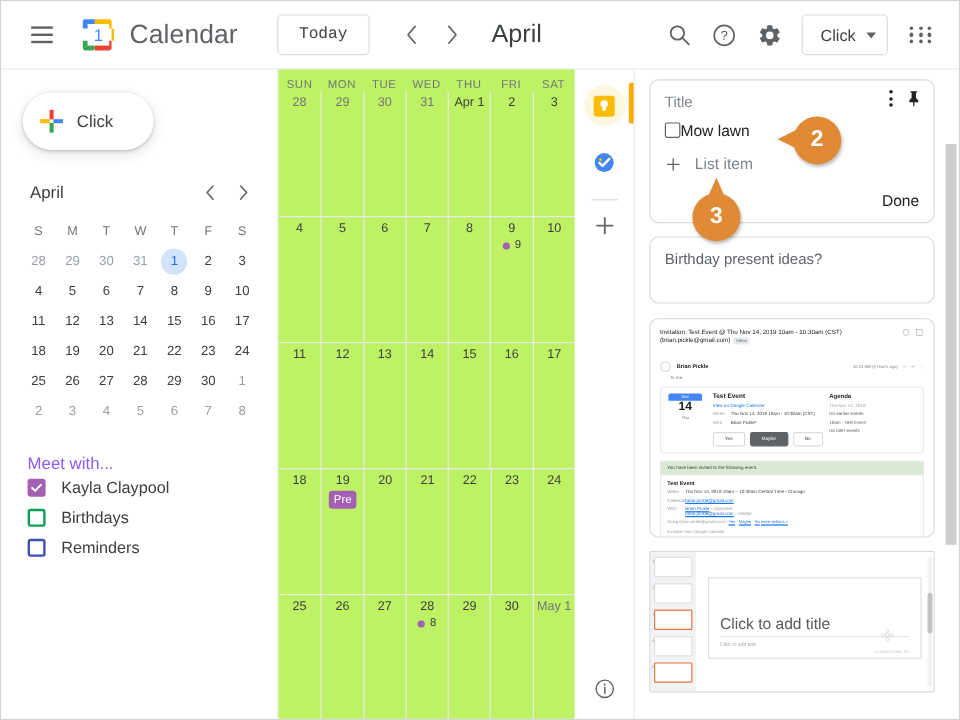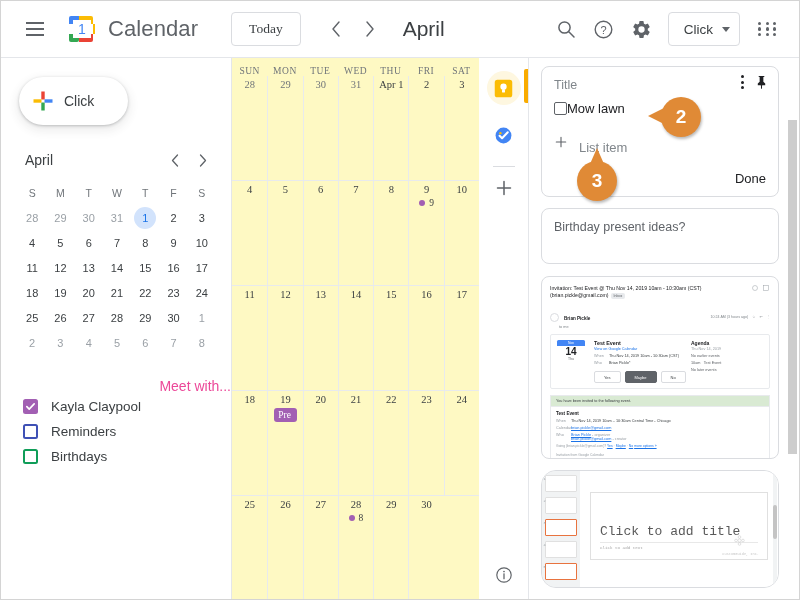--- a/index.html
+++ b/index.html
@@ -29,21 +29,21 @@
   .logo { margin-left: 10px; width: 34px; height: 34px; position: relative; }
   .logo svg { display: block; }
   .brand {
     margin-left: 9px; font-size: 22px; color: #5f6368; letter-spacing: .1px;
     font-weight: 400;
   }
   .today-btn {
     margin-left: 33px; height: 34px; padding: 0 17px;
     border: 1px solid #dadce0; border-radius: 4px; background: #fff;
     font-size: 13.5px; color: #3c4043; cursor: pointer;
-    display: flex; align-items: center; font-family: Liberation Serif, serif;
+    display: flex; align-items: center; font-family: Liberation Mono, monospace;
   }
   .navarrow {
     width: 34px; height: 34px; border-radius: 50%; cursor: pointer;
     display: flex; align-items: center; justify-content: center;
     color: #5f6368; font-size: 19px; line-height: 1;
   }
   .nav-prev { margin-left: 18px; }
   .month-title {
     margin-left: 16px; font-size: 21px; color: #3c4043; font-weight: 400;
   }
@@ -104,21 +104,21 @@
     font-size: 11px; color: #3c4043; cursor: pointer; position: relative;
   }
   .mini-day span {
     width: 22px; height: 22px; border-radius: 50%;
     display: flex; align-items: center; justify-content: center;
   }
   .mini-day.muted span { color: #9aa0a6; }
   .mini-day.sel span { background: #d2e3fc; color: #1a73e8; }
 
   
-  .meet-title { margin: 24px 0 0 22px; font-size: 14px; color: #ec4899; text-align: right; }
+  .meet-title { margin: 24px 0 0 22px; font-size: 14px; color: #8b5cf6; }
   .search-people {
     margin: 10px 0 0 22px; width: 186px; height: 36px; background: #f1f3f4;
     border-radius: 4px; display: flex; align-items: center; cursor: text;
   }
   .sp-icon { margin-left: 11px; color: #5f6368; display:flex; }
   .sp-text { margin-left: 12px; font-size: 13.5px; color: #70757a; }
 
   
   .cal-section-head {
     margin: 23px 0 0 22px; width: 188px; height: 24px;
@@ -134,21 +134,21 @@
     width: 15px; height: 15px; border-radius: 2.5px; border: 2px solid;
     display: flex; align-items: center; justify-content: center; flex: 0 0 auto;
   }
   .cbox.checked { border: none; }
   .cbox svg { display:block; }
   .cal-name { margin-left: 13px; font-size: 13.5px; color: #3c4043; }
 
   
   .grid-wrap {
     position: absolute; top: 57px; left: 231px; width: 247px; height: 542px;
-    background: #fef9c3; display: flex; flex-direction: column; font-family: Liberation Serif, serif;
+    background: #bef264; display: flex; flex-direction: column;
   }
   .dow-row { display: grid; grid-template-columns: repeat(7, 1fr); height: 18px; }
   .dow {
     font-size: 9.5px; color: #70757a; display: flex; align-items: center;
     justify-content: center; letter-spacing: .5px; padding-top: 7px;
   }
   .weeks { flex: 1; display: flex; flex-direction: column; }
   .week {
     flex: 1; display: grid; grid-template-columns: repeat(7, 1fr);
     border-top: 1px solid #e8eaed;
@@ -214,21 +214,21 @@
   .pin-ic { cursor: pointer; color: #202124; display:flex; }
   .note-title { font-size: 12.5px; color: #80868b; }
   .note-item { display: flex; align-items: center; margin-top: 9px; cursor: pointer; }
   .note-cbox {
     width: 13px; height: 13px; border: 1.6px solid #5f6368; border-radius: 2px;
     flex: 0 0 auto;
   }
   .note-item-text { margin-left: 0; font-size: 13px; color: #202124; }
   .note-add { display: flex; align-items: center; margin-top: 13px; cursor: pointer; }
   .note-add-plus { color: #5f6368; display: flex; width: 13px; justify-content: center; }
-  .note-add-text { margin-left: 12px; font-size: 13px; color: #80868b; margin-top: 11px; }
+  .note-add-text { margin-left: 12px; font-size: 13px; color: #80868b; }
   .note-done {
     text-align: right; font-size: 13px; color: #202124;
     margin-top: 16px; cursor: pointer;
   }
   .note-card2 {
     margin: 11px 20px 0 12px; border: 1px solid #dadce0; border-radius: 8px;
     padding: 11px 12px; height: 56px;
   }
   .note-card2 .t { font-size: 12.5px; color: #5f6368; }
 
@@ -277,22 +277,22 @@
     padding: 3px 5px; border: .5px solid #e8eaed;
   }
   .em-body { border: .5px solid #e8eaed; border-top: none; padding: 4px 5px; }
   .em-b-title { font-size: 4.6px; font-weight: bold; color: #202124; }
   .em-fine { font-size: 3.4px; color: #9aa0a6; margin-top: 3px; line-height: 1.6; }
   .em-fine a { color: #1a73e8; text-decoration: underline; }
 
   
   .thumb-slide {
     margin: 11px 20px 0 12px; height: 118px; background: #f1f3f4;
-    border: 1px solid #dadce0; border-radius: 15px; display: flex;
-    overflow: hidden; cursor: pointer; font-family: Liberation Mono, monospace;
+    border: 1px solid #dadce0; border-radius: 2px; display: flex;
+    overflow: hidden; cursor: pointer;
   }
   .sl-rail { width: 38px; background: #f1f3f4; padding: 4px 3px; flex: 0 0 auto; }
   .sl-th {
     background: #fff; height: 17px; margin-bottom: 5px; border: .5px solid #e0e0e0;
     border-radius: 1px; position: relative;
   }
   .sl-th.cur { border: 1.2px solid #e8733f; }
   .sl-num { position: absolute; left: -2.5px; top: 1px; font-size: 3.6px; color: #9aa0a6; }
   .sl-main { flex: 1; background: #fff; padding: 7px 6px 0 6px; position: relative; }
   .sl-canvas {
@@ -593,26 +593,26 @@
     <div id="calendar-list">
         <div class="cal-row">
           <span class="cbox checked" style="background: rgb(162, 95, 179);">
             <svg width="11" height="11" viewBox="0 0 12 12">
               <path d="M2 6.2l2.6 2.6L10 3.2" stroke="#fff" stroke-width="1.8" fill="none" stroke-linecap="round" stroke-linejoin="round"></path>
             </svg>
           </span>
           <span class="cal-name">Kayla Claypool</span>
         </div>
         <div class="cal-row">
+          <span class="cbox" style="border-color: rgb(15, 157, 88);"></span>
+          <span class="cal-name">Birthdays</span>
+        </div>
+        <div class="cal-row">
           <span class="cbox" style="border-color: rgb(63, 81, 181);"></span>
           <span class="cal-name">Reminders</span>
-        </div>
-        <div class="cal-row">
-          <span class="cbox" style="border-color: rgb(15, 157, 88);"></span>
-          <span class="cal-name">Birthdays</span>
         </div>
       </div>
 
   </div>
 
   <div class="grid-wrap">
     <div class="dow-row" id="dow-row">
         <div class="dow">SUN</div>
         <div class="dow">MON</div>
         <div class="dow">TUE</div>
@@ -734,20 +734,23 @@
             <div class="ev-dot-row">
               <span class="ev-dot" style="background: rgb(162, 95, 179);"></span>
               <span class="ev-dot-label">8</span>
             </div>
           </div>
           <div class="cell">
             <div class="cell-num">29</div>
           </div>
           <div class="cell">
             <div class="cell-num">30</div>
+          </div>
+          <div class="cell other">
+            <div class="cell-num">May 1</div>
           </div>
         </div>
       </div>
   </div>
 
   <div class="side-strip">
     <div class="strip-item active">
       <svg width="21" height="21" viewBox="0 0 24 24">
         <rect x="2" y="2" width="20" height="20" rx="3" fill="#fbbc04"></rect>
         <circle cx="12" cy="10" r="3.6" fill="#fff"></circle>

